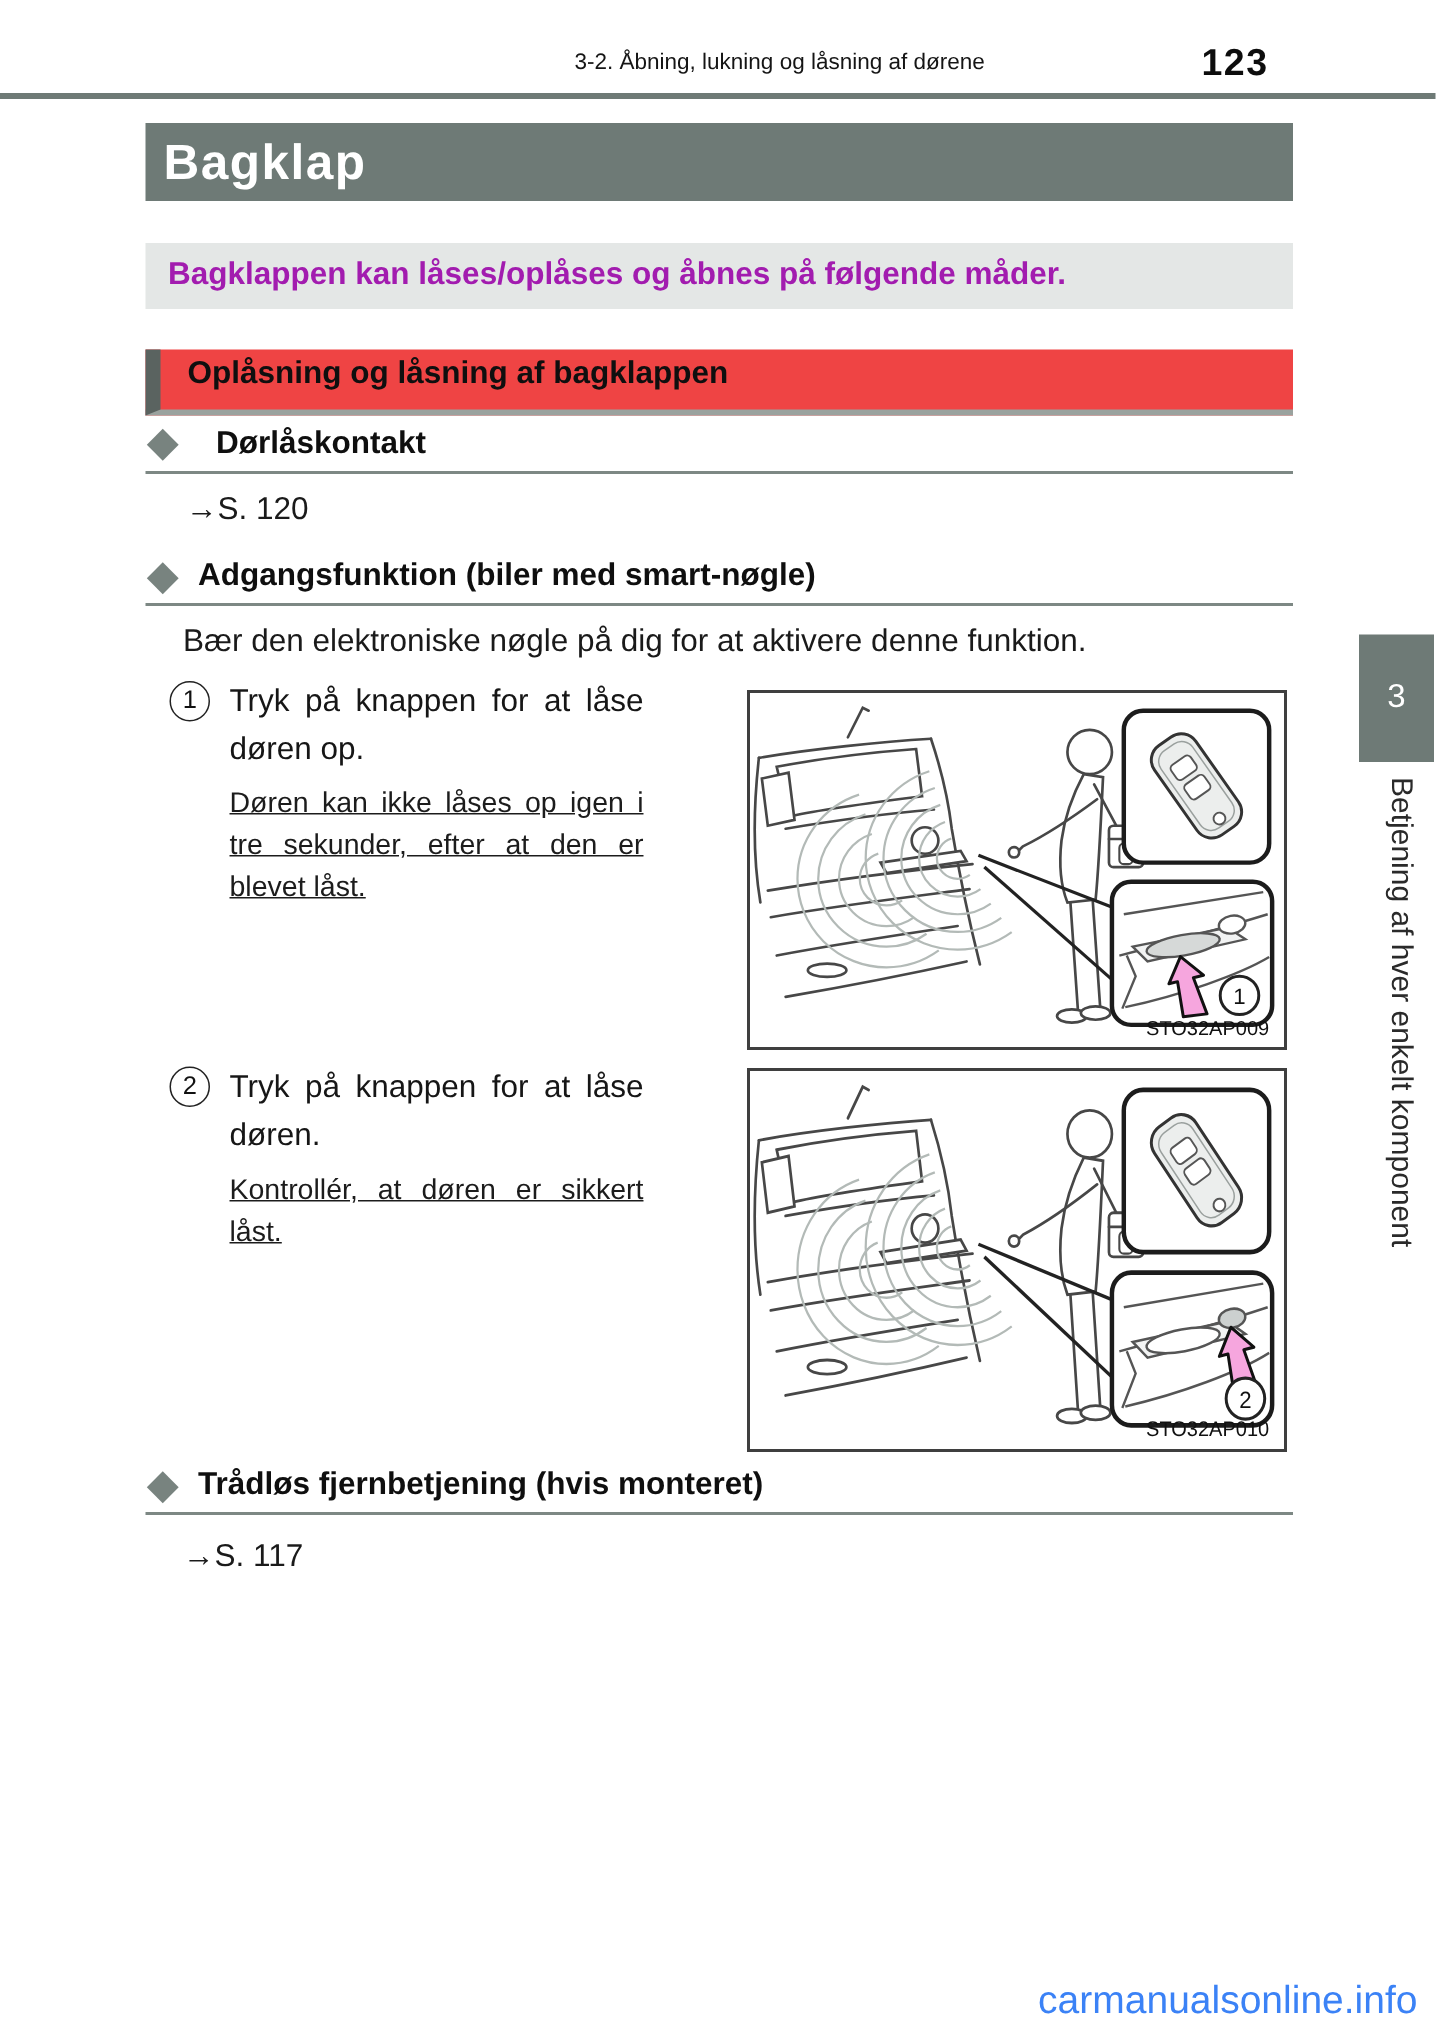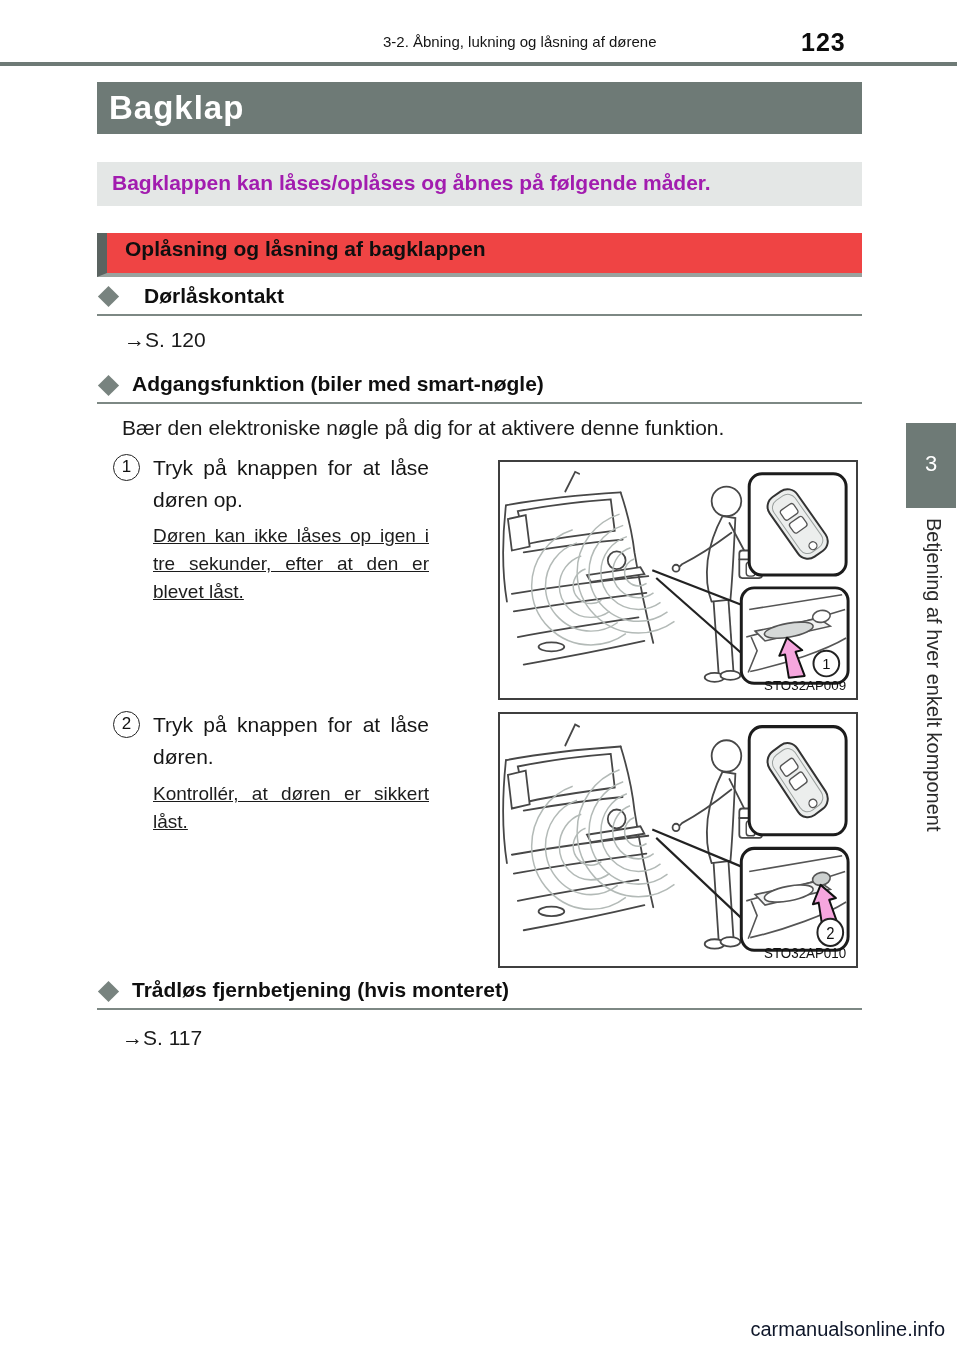--- a/index.html
+++ b/index.html
@@ -33,21 +33,21 @@
   .step-note { width:276px; font-size:19px; line-height:28px; color:#1c1c1c; text-align:justify;text-decoration:underline; }
 
   .figure { width:360px; border:2px solid #3f3f3f; background:#fff; }
   .figure svg { display:block; width:100%; height:100%; }
 
   .side-tab { left:906px; top:423px; width:50px; height:85px; background:#6e7a76; }
   .side-tab span { position:absolute; left:0; top:28px; width:100%; text-align:center; font-size:22px; color:#fff; }
   .side-vertical { left:945px; top:518px; width:332px; height:26px; font-size:20px; color:#2a2a2a;
                    transform:rotate(90deg); transform-origin:0 0; white-space:nowrap; }
 
-  .watermark { right:15px; top:1318px; font-size:20px; color:#0f172a; }
+  .watermark { right:15px; top:1318px; font-size:26px; color:#3b82f6; }
 
   svg text { font-family:"Liberation Sans", sans-serif; }
 </style>
 </head>
 <body>
 
 <div class="page">
 
   <div class="abs hdr-title">3-2. Åbning, lukning og låsning af dørene</div>
   <div class="abs hdr-pagenum">123</div>

